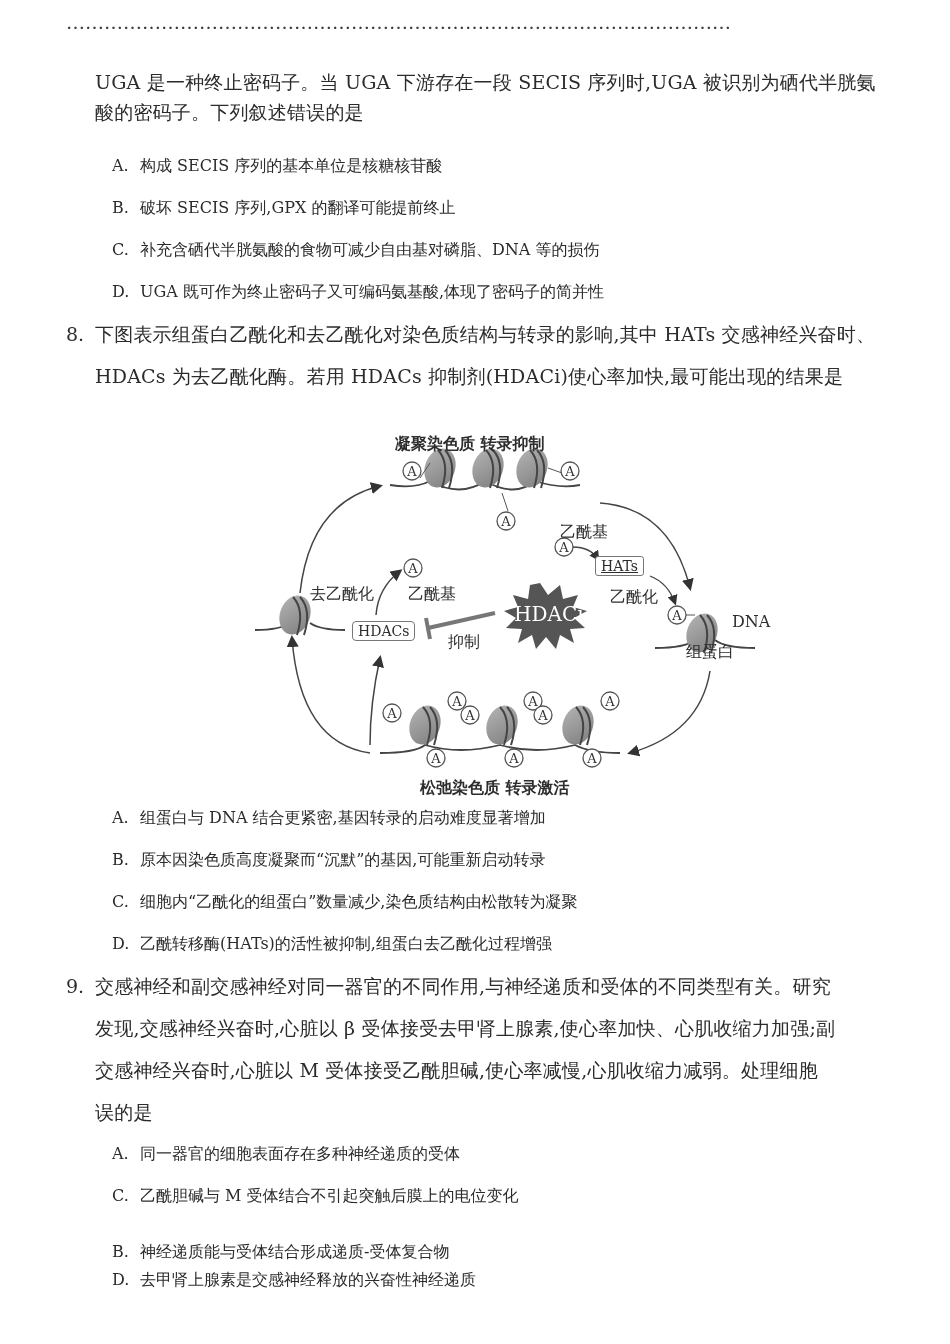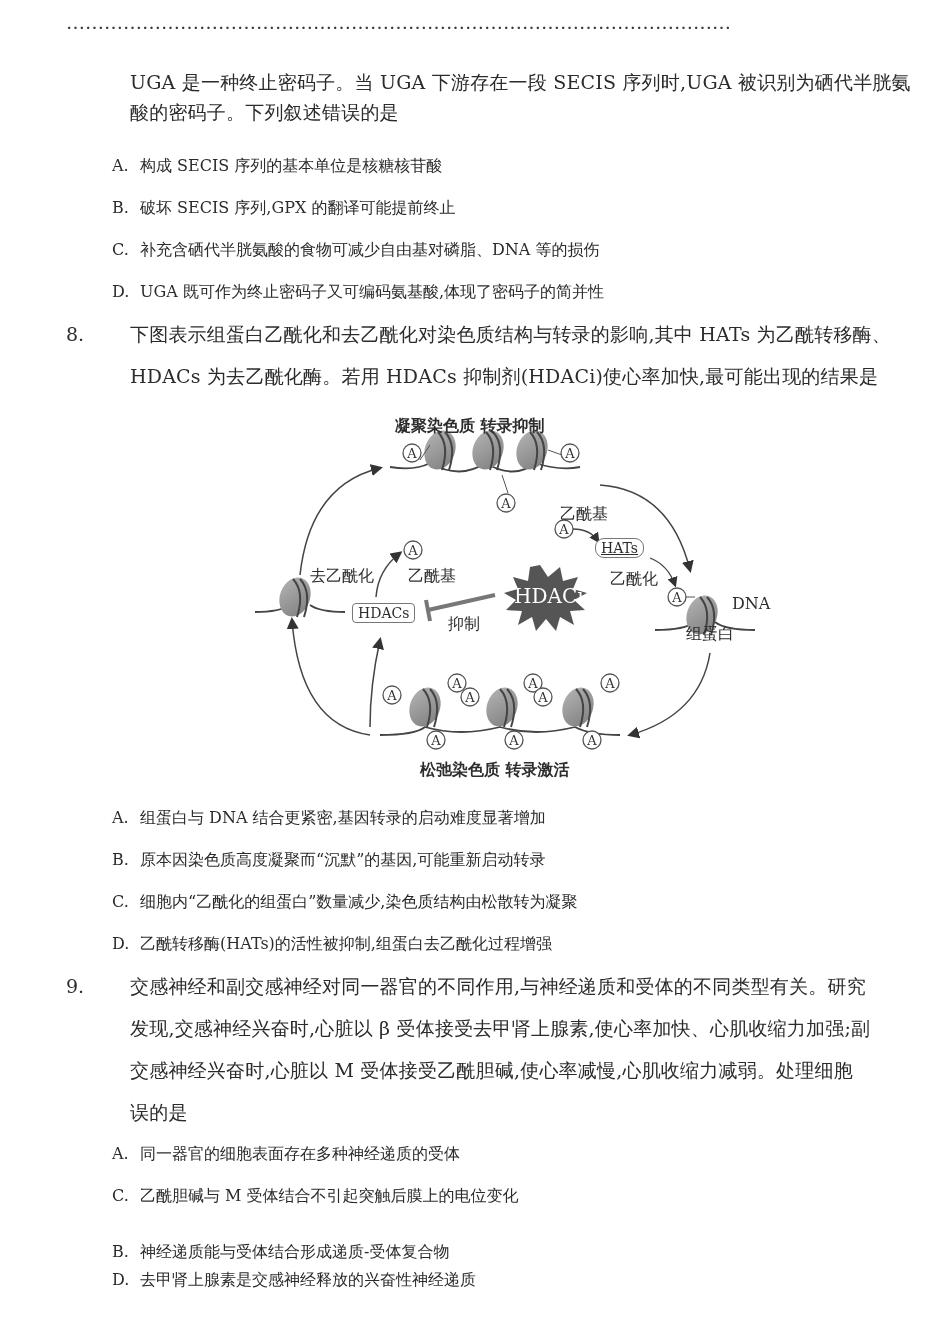--- a/index.html
+++ b/index.html
@@ -6,43 +6,43 @@
   body {
     width: 950px; height: 1344px; overflow: hidden;
     background: #ffffff;
     font-family: "DejaVu Serif", "Liberation Serif", serif;
     color: #2b2b2b;
     position: relative;
   }
   .page { position: absolute; left: 0; top: 0; width: 950px; height: 1344px; }
   .line {
     position: absolute; left: 95px; white-space: nowrap;
-    font-size: 19px; line-height: 24px; letter-spacing: 0.2px; margin-left: 35px;
+    font-size: 19px; line-height: 24px; letter-spacing: 0.2px;
   }
   .qnum { position: absolute; left: 66px; font-size: 19px; line-height: 24px; }
   .opt { position: absolute; left: 112px; font-size: 16px; line-height: 24px; white-space: nowrap; }
   .opt .letter { display: inline-block; width: 28px; }
   .cutline {
     position: absolute; left: 66px; top: 26px; width: 850px; height: 10px; overflow: hidden;
   }
   .cutline span {
     display: block; font-size: 19px; line-height: 24px; margin-top: -16px; color: #3a3a3a;
     white-space: nowrap; filter: blur(0.6px);
   }
-  .diagram { position: absolute; left: 230px; top: 405px; width: 560px; height: 385px; text-align: center; }
+  .diagram { position: absolute; left: 230px; top: 423px; width: 560px; height: 385px; text-align: center; }
   .diagram svg { position: absolute; left: 0; top: 0; }
   .dlabel {
     position: absolute; font-size: 16px; line-height: 18px; white-space: nowrap; color: #2d2d2d;
   }
   .dlabel.bold { font-weight: bold; }
   .enzyme {
     position: absolute; font-size: 14px; line-height: 16px; padding: 1px 5px;
     border: 1.5px solid #777; border-radius: 4px; background: #fff; color: #2d2d2d;
   }
-  .enzyme.round { border-radius: 9px; text-decoration: underline; }
+  .enzyme.round { border-radius: 3px; text-decoration: underline; }
 </style>
 </head>
 <body>
 
 <div class="page">
 
   <div class="cutline">
     <span>……………………………………………………………………………………………</span>
   </div>
 
@@ -59,21 +59,21 @@
     <div class="opt" style="top:238px">
       <span class="letter">C.</span><span>补充含硒代半胱氨酸的食物可减少自由基对磷脂、DNA 等的损伤</span>
     </div>
     <div class="opt" style="top:280px">
       <span class="letter">D.</span><span>UGA 既可作为终止密码子又可编码氨基酸,体现了密码子的简并性</span>
     </div>
   </div>
 
   <div>
     <div class="qnum" style="top:322px">8.</div>
-    <div class="line" style="top:322px">下图表示组蛋白乙酰化和去乙酰化对染色质结构与转录的影响,其中 HATs 为乙酰转移酶、</div>
+    <div class="line" style="top:322px">下图表示组蛋白乙酰化和去乙酰化对染色质结构与转录的影响,其中 HATs 交感神经兴奋时、</div>
     <div class="line" style="top:364px">HDACs 为去乙酰化酶。若用 HDACs 抑制剂(HDACi)使心率加快,最可能出现的结果是</div>
 
     <div class="diagram">
       <svg width="560" height="385" viewBox="0 0 560 385">
         <defs>
           <marker id="arr" markerWidth="8" markerHeight="8" refX="6" refY="4" orient="auto">
             <path d="M0,0 L8,4 L0,8 Z" fill="#333"></path>
           </marker>
           <linearGradient id="nuc" x1="0" y1="0" x2="1" y2="1">
             <stop offset="0" stop-color="#b5b5b5"></stop>

